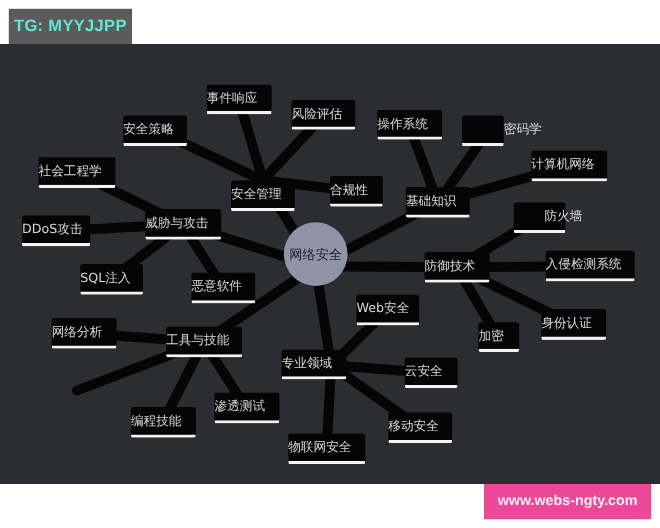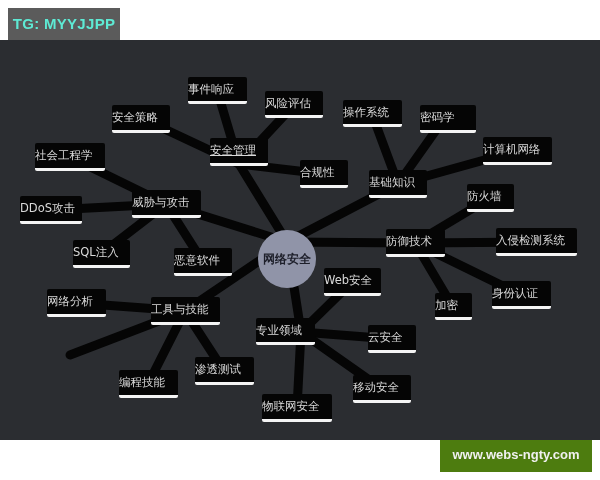--- a/index.html
+++ b/index.html
@@ -3,21 +3,21 @@
 <meta charset="utf-8">
 <style>
   html, body { margin:0; padding:0; }
   body { width:600px; height:480px; background:#ffffff; position:relative; overflow:hidden; font-family:"DejaVu Sans", sans-serif; }
   .tag { position:absolute; left:8px; top:8px; width:112px; height:32px; background:#5b5b5b; color:#5eead4; font-family:"Liberation Sans", sans-serif; font-weight:bold; font-size:15px; line-height:32px; text-align:center; letter-spacing:0.3px; }
   .canvas { position:absolute; left:0; top:40px; width:600px; height:400px; background:#2b2d31; }
   .canvas svg { position:absolute; left:0; top:0; }
   .node { position:absolute; background:#050505; color:#d9d9d9; font-size:11.5px; text-align:center; border-radius:2px; box-sizing:border-box; border-bottom:3px solid #f4f4f4; display:flex; align-items:center; white-space:nowrap; }
   .node span { font-family:"DejaVu Sans", sans-serif; }
   .center { position:absolute; border-radius:50%; background:#9094a8; color:#1d1f2a; font-size:12px; display:flex; align-items:center; justify-content:center; }
-  .watermark { position:absolute; left:440px; top:440px; width:152px; height:32px; background:#4d7c0f; color:#f0f0f0; font-family:"Liberation Sans", sans-serif; font-weight:bold; font-size:13px; line-height:30px; text-align:center; }
+  .watermark { position:absolute; left:440px; top:440px; width:152px; height:32px; background:#ec4899; color:#f0f0f0; font-family:"Liberation Sans", sans-serif; font-weight:bold; font-size:13px; line-height:30px; text-align:center; }
 </style>
 </head>
 <body>
 
 <div class="tag">TG: MYYJJPP</div>
 
 <div class="canvas">
   <svg width="600" height="400">
     <g stroke="#050505" stroke-width="9" stroke-linecap="round" fill="none">
 
@@ -52,25 +52,25 @@
       <line x1="301" y1="292" x2="382" y2="349"></line>
       <line x1="301" y1="292" x2="297" y2="368"></line>
 
       <line x1="185" y1="271" x2="76" y2="263"></line>
       <line x1="185" y1="271" x2="70" y2="315"></line>
       <line x1="185" y1="271" x2="148" y2="344"></line>
       <line x1="185" y1="271" x2="224" y2="331"></line>
     </g>
   </svg>
 
-  <div class="center" style="left:258px;top:190px;width:58px;height:58px;font-weight:bold;">
+  <div class="center" style="left:258px;top:162px;width:58px;height:58px;">
     <span>网络安全</span>
   </div>
 
-  <div class="node" style="left:210px;top:98px;width:58px;height:28px;text-decoration:underline;">
+  <div class="node" style="left:210px;top:124px;width:58px;height:28px;">
       <span>安全管理</span>
     </div>
   <div class="node" style="left:112px;top:65px;width:58px;height:28px;">
       <span>安全策略</span>
     </div>
   <div class="node" style="left:188px;top:37px;width:59px;height:27px;">
       <span>事件响应</span>
     </div>
   <div class="node" style="left:265px;top:51px;width:58px;height:27px;">
       <span>风险评估</span>
@@ -78,21 +78,21 @@
   <div class="node" style="left:300px;top:120px;width:48px;height:28px;">
       <span>合规性</span>
     </div>
 
   <div class="node" style="left:369px;top:130px;width:58px;height:28px;">
       <span>基础知识</span>
     </div>
   <div class="node" style="left:343px;top:60px;width:59px;height:27px;">
       <span>操作系统</span>
     </div>
-  <div class="node" style="left:420px;top:65px;width:56px;height:28px;">
+  <div class="node" style="left:420px;top:65px;width:28px;height:28px;padding-left:38px;">
       <span>密码学</span>
     </div>
   <div class="node" style="left:483px;top:97px;width:69px;height:28px;">
       <span>计算机网络</span>
     </div>
 
   <div class="node" style="left:35px;top:103px;width:70px;height:28px;">
       <span>社会工程学</span>
     </div>
   <div class="node" style="left:132px;top:150px;width:69px;height:28px;">
@@ -104,21 +104,21 @@
   <div class="node" style="left:73px;top:200px;width:57px;height:28px;">
       <span>SQL注入</span>
     </div>
   <div class="node" style="left:174px;top:208px;width:58px;height:28px;">
       <span>恶意软件</span>
     </div>
 
   <div class="node" style="left:386px;top:189px;width:59px;height:28px;">
       <span>防御技术</span>
     </div>
-  <div class="node" style="left:467px;top:144px;width:47px;height:28px;">
+  <div class="node" style="left:467px;top:144px;width:47px;height:28px;padding-left:28px;">
       <span>防火墙</span>
     </div>
   <div class="node" style="left:496px;top:188px;width:81px;height:28px;">
       <span>入侵检测系统</span>
     </div>
   <div class="node" style="left:492px;top:241px;width:59px;height:28px;">
       <span>身份认证</span>
     </div>
   <div class="node" style="left:435px;top:253px;width:37px;height:27px;">
       <span>加密</span>

